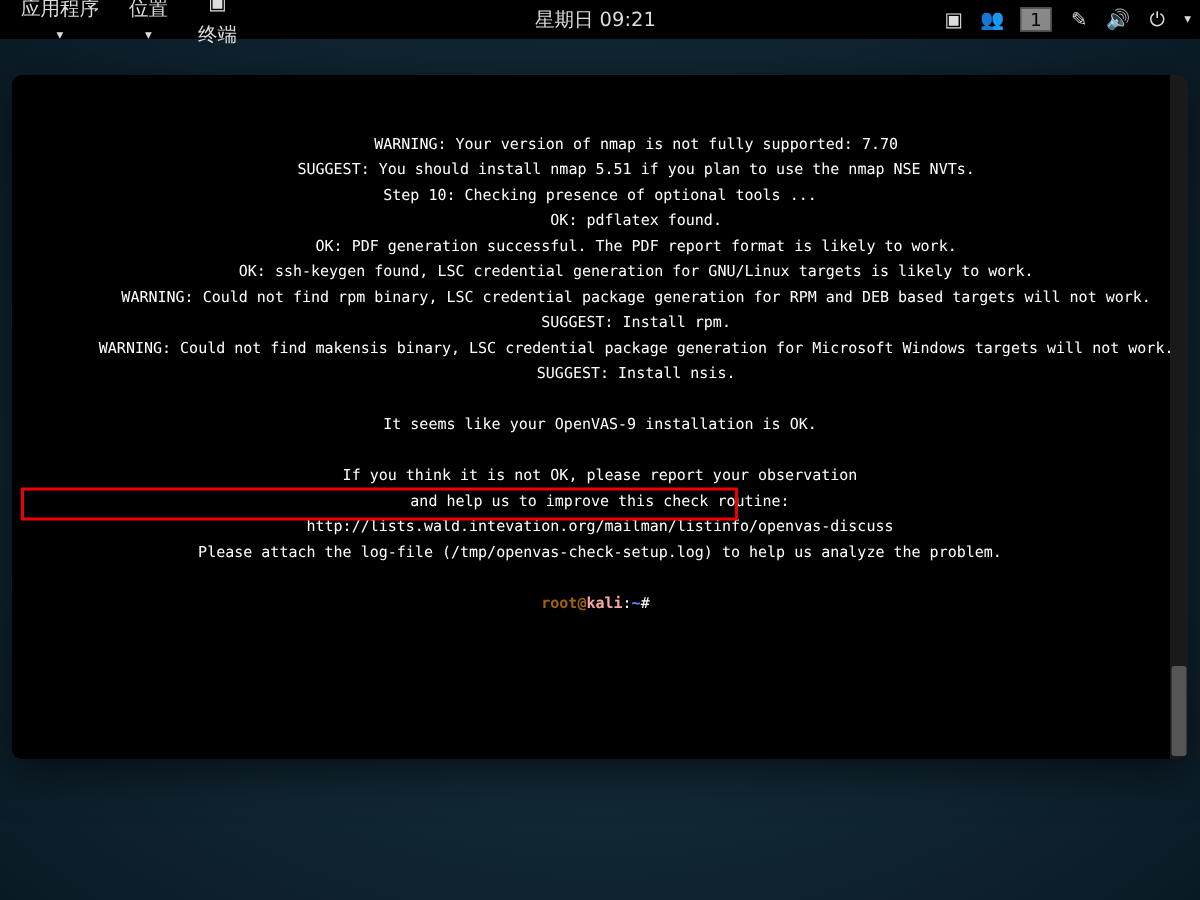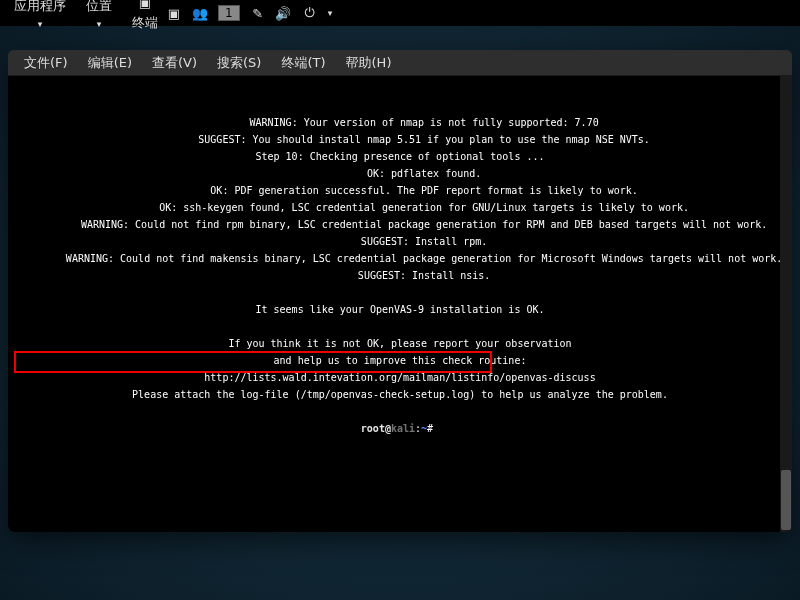--- a/index.html
+++ b/index.html
@@ -91,22 +91,22 @@
   .terminal-inner { position: relative; }
   .highlight-box {
     position: absolute;
     border: 2px solid #e00;
     left: 6px;
     top: 275px;
     width: 478px;
     height: 22px;
     pointer-events: none;
   }
-  .prompt-user { color: #e5e5e5; font-weight: bold; }
-  .prompt-host { color: #737373; font-weight: bold; }
+  .prompt-user { color: #a16207; font-weight: bold; }
+  .prompt-host { color: #fca5a5; font-weight: bold; }
   .prompt-path { color: #5d8cff; font-weight: bold; }
   .prompt-sym { color: #fff; }
   .scrollbar {
     position: absolute;
     right: 0; top: 0;
     width: 12px; height: 100%;
     background: #1a1a1a;
   }
   .scrollbar-thumb {
     position: absolute;
@@ -128,40 +128,35 @@
     </div>
     <div class="topbar-item">
       <span>位置</span>
       <span class="dropdown-arrow">▾</span>
     </div>
     <div class="topbar-item">
       <span>▣</span>
       <span>终端</span>
     </div>
   </div>
+  <div class="topbar-center">
+    <span>星期日 09:21</span>
+  </div>
   <div class="topbar-right">
     <span class="tray-icon">▣</span>
     <span class="tray-icon">👥</span>
     <span class="ws-box"><span>1</span></span>
     <span class="tray-icon">✎</span>
     <span class="tray-icon">🔊</span>
     <span class="tray-icon">⏻</span>
     <span class="dropdown-arrow">▾</span>
   </div>
 </div>
 
 <div class="window">
-  <div class="menubar">
-    <div class="menu-item">文件(F)</div>
-    <div class="menu-item">编辑(E)</div>
-    <div class="menu-item">查看(V)</div>
-    <div class="menu-item">搜索(S)</div>
-    <div class="menu-item">终端(T)</div>
-    <div class="menu-item">帮助(H)</div>
-  </div>
   <div class="terminal">
     <div class="terminal-inner" id="term-lines">        WARNING: Your version of nmap is not fully supported: 7.70
         SUGGEST: You should install nmap 5.51 if you plan to use the nmap NSE NVTs.
 Step 10: Checking presence of optional tools ...
         OK: pdflatex found.
         OK: PDF generation successful. The PDF report format is likely to work.
         OK: ssh-keygen found, LSC credential generation for GNU/Linux targets is likely to work.
         WARNING: Could not find rpm binary, LSC credential package generation for RPM and DEB based targets will not work.
         SUGGEST: Install rpm.
         WARNING: Could not find makensis binary, LSC credential package generation for Microsoft Windows targets will not work.

